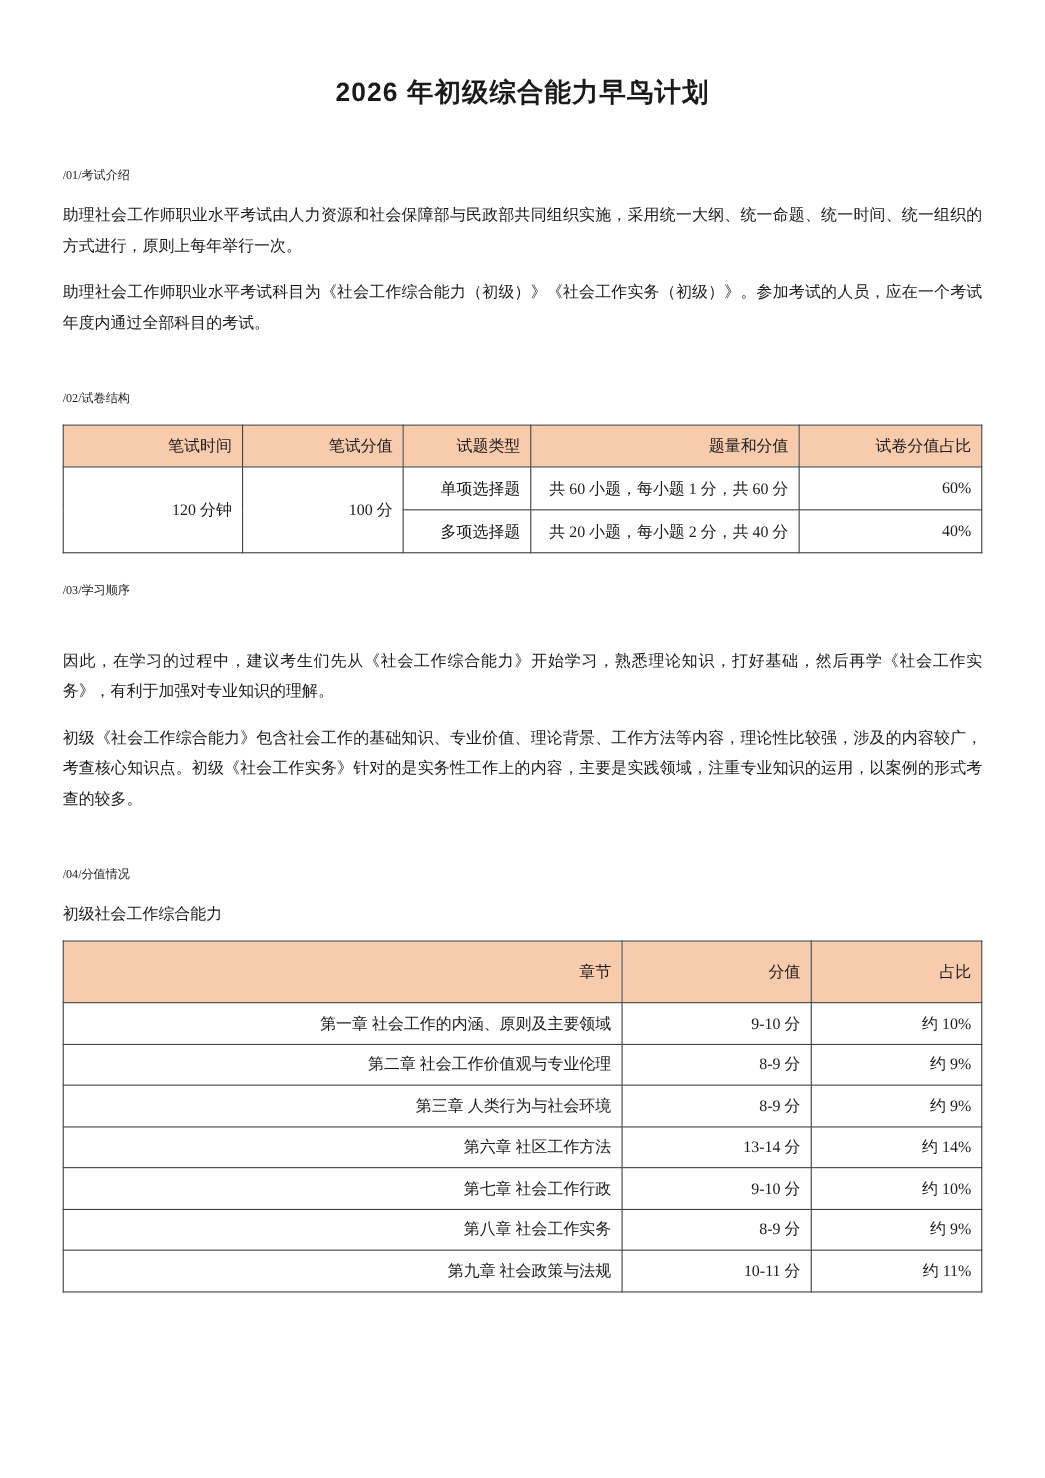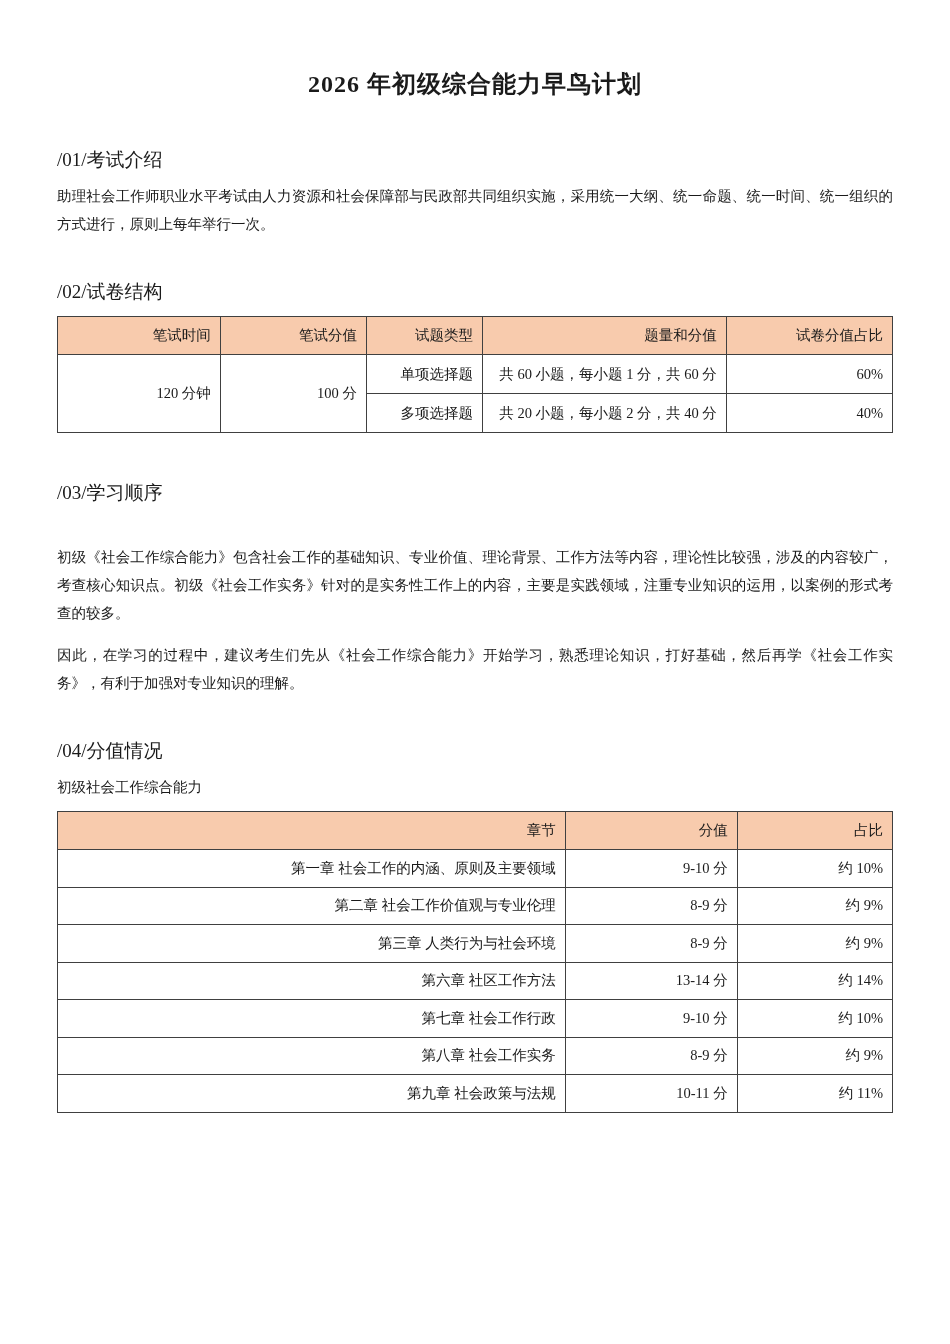--- a/index.html
+++ b/index.html
@@ -17,41 +17,41 @@
     color: var(--text-color);
     font-family: "Liberation Serif", "DejaVu Serif", serif;
     overflow: hidden;
   }
   .page {
     width: 950px;
     height: 1344px;
     padding: 54px 57px 0 57px;
   }
   .doc-title {
-    font-family: Liberation Serif, serif;
+    font-family: Liberation Sans, sans-serif;
     font-size: 24px;
     font-weight: 700;
     text-align: center;
     margin: 14px 0 46px 0;
     letter-spacing: 1px;
   }
   .sec-heading {
-    font-size: 19px;
+    font-size: 11px;
     line-height: 28px;
     margin: 0 0 8px 0;
   }
   .body-text {
     font-size: 14.5px;
     line-height: 28px;
     text-align: justify;
     margin: 0 0 14px 0;
   }
   .sec-01 { margin-top: 32px; }
   .sec-02 { margin-top: 40px; }
-  .sec-03 { margin-top: 46px; }
+  .sec-03 { margin-top: 20px; }
   .sec-04 { margin-top: 40px; }
   .spacer-line { height: 28px; }
   .note-after-table { margin-top: 40px; }
   .table-subtitle {
     font-size: 14.5px;
     line-height: 28px;
     margin: 0 0 10px 0;
   }
   table {
     border-collapse: collapse;
@@ -64,33 +64,34 @@
     padding: 4px 9px;
     font-size: 14.5px;
     font-weight: normal;
     text-align: right;
     vertical-align: middle;
     overflow: hidden;
   }
   thead th { background: var(--header-bg); }
   .exam-table thead tr { height: 38px; }
   .exam-table tbody tr { height: 39px; }
-  .chapter-table thead tr { height: 38px; }
+  .chapter-table thead tr { height: 56px; }
   .chapter-table tbody tr { height: 37.5px; }
 </style>
 </head>
 <body>
 
 <div class="page">
 
   <h1 class="doc-title">2026 年初级综合能力早鸟计划</h1>
 
   <div class="sec-01">
     <div class="sec-heading">/01/考试介绍</div>
     <p class="body-text">助理社会工作师职业水平考试由人力资源和社会保障部与民政部共同组织实施，采用统一大纲、统一命题、统一时间、统一组织的方式进行，原则上每年举行一次。</p>
+    <p class="body-text">助理社会工作师职业水平考试科目为《社会工作综合能力（初级）》《社会工作实务（初级）》。参加考试的人员，应在一个考试年度内通过全部科目的考试。</p>
   </div>
 
   <div class="sec-02">
     <div class="sec-heading">/02/试卷结构</div>
 
     <table class="exam-table">
       <colgroup>
         <col style="width:19.5%">
         <col style="width:17.5%">
         <col style="width:13.9%">
@@ -120,22 +121,22 @@
           <td>40%</td>
         </tr>
       </tbody>
     </table>
 
   </div>
 
   <div class="sec-03">
     <div class="sec-heading">/03/学习顺序</div>
     <div class="spacer-line"></div>
+    <p class="body-text">因此，在学习的过程中，建议考生们先从《社会工作综合能力》开始学习，熟悉理论知识，打好基础，然后再学《社会工作实务》，有利于加强对专业知识的理解。</p>
     <p class="body-text">初级《社会工作综合能力》包含社会工作的基础知识、专业价值、理论背景、工作方法等内容，理论性比较强，涉及的内容较广，考查核心知识点。初级《社会工作实务》针对的是实务性工作上的内容，主要是实践领域，注重专业知识的运用，以案例的形式考查的较多。</p>
-    <p class="body-text">因此，在学习的过程中，建议考生们先从《社会工作综合能力》开始学习，熟悉理论知识，打好基础，然后再学《社会工作实务》，有利于加强对专业知识的理解。</p>
   </div>
 
   <div class="sec-04">
     <div class="sec-heading">/04/分值情况</div>
     <p class="table-subtitle">初级社会工作综合能力</p>
 
     <table class="chapter-table">
       <colgroup>
         <col style="width:60.8%">
         <col style="width:20.6%">

